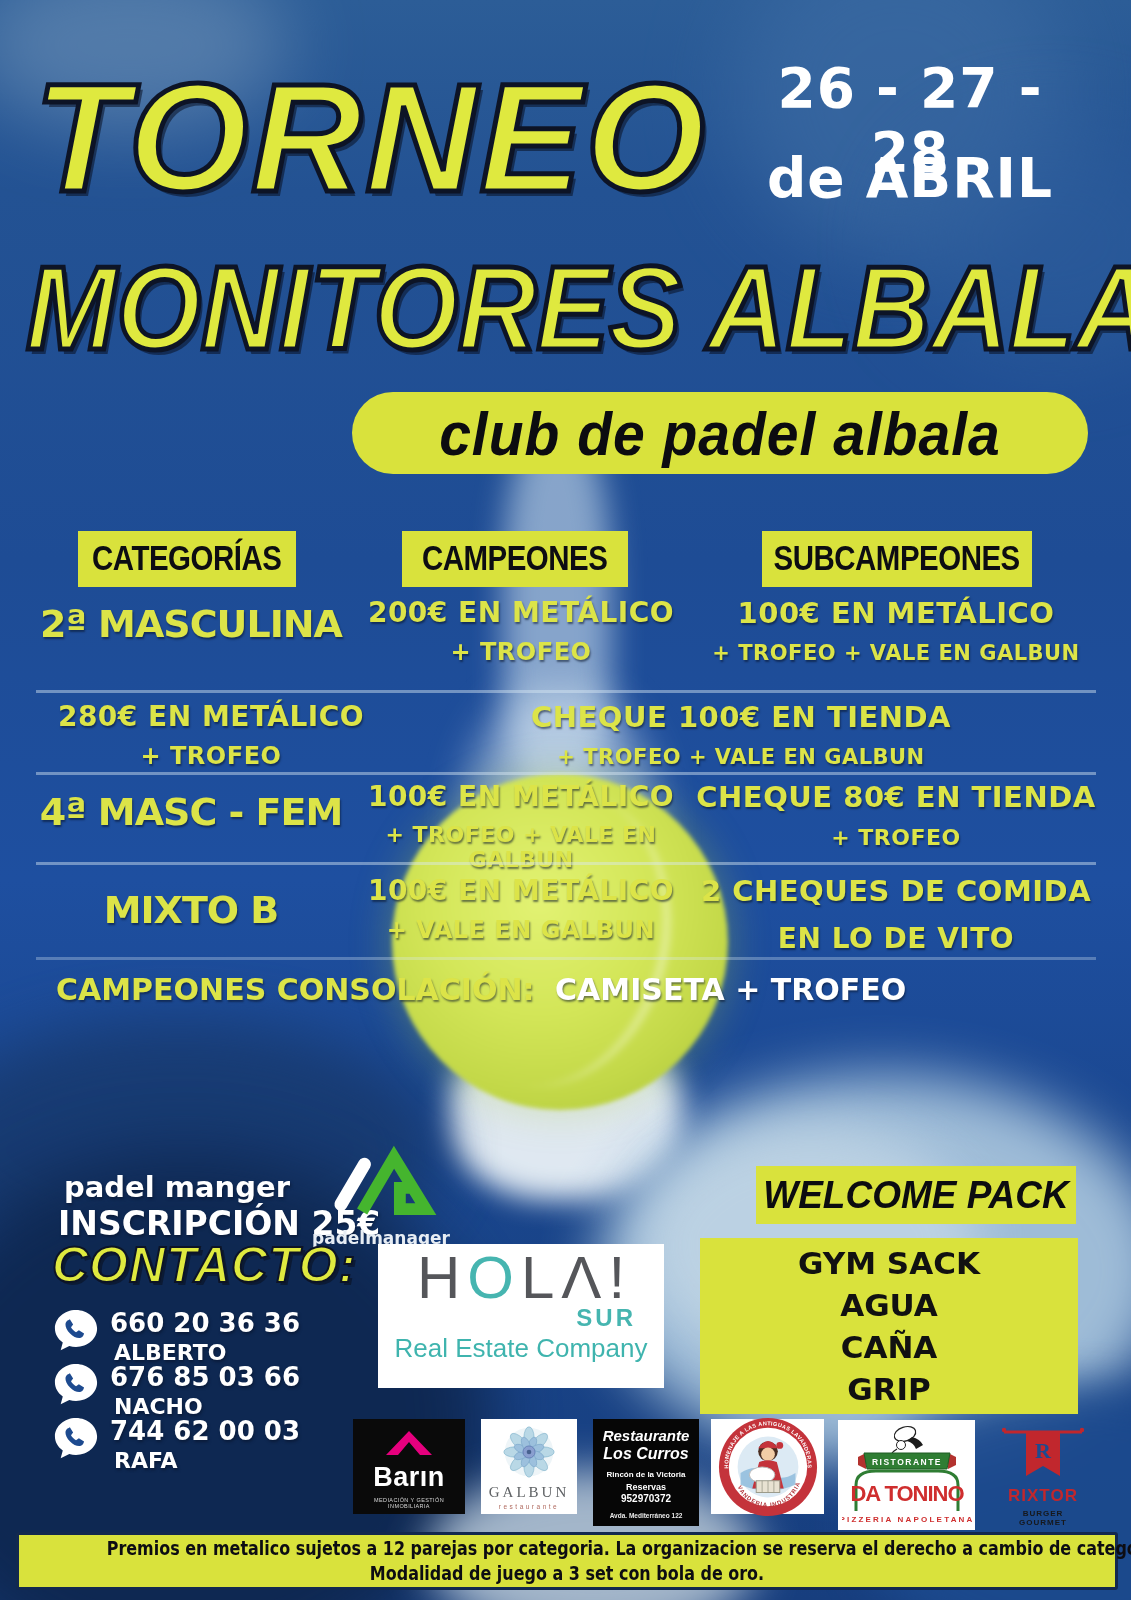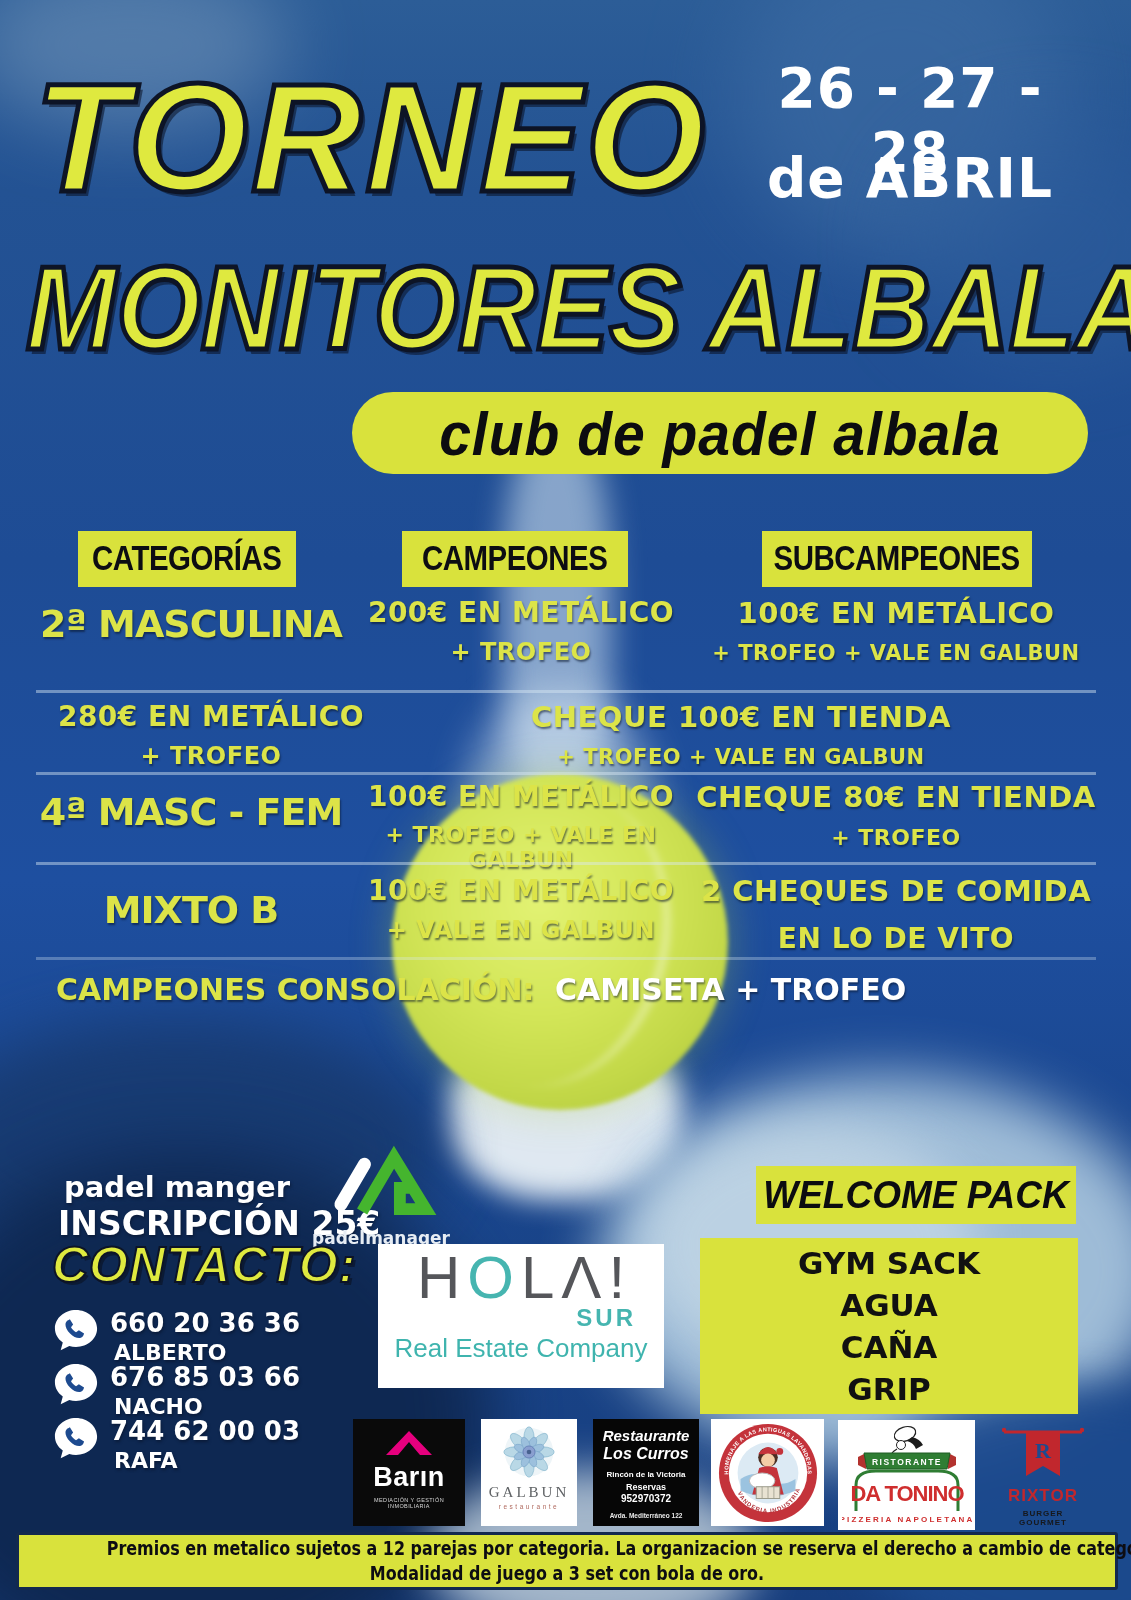--- a/index.html
+++ b/index.html
@@ -98,21 +98,21 @@
   .wp-item{color:#111;font-family:"DejaVu Sans",sans-serif;font-weight:bold;font-size:31px;line-height:42px;}
 
   
   .hola{position:absolute;left:378px;top:1244px;width:286px;height:144px;background:#fff;}
   .hola-letters{display:flex;justify-content:center;gap:7px;font-size:60px;color:#55565a;margin-top:4px;line-height:1;}
   .hola-letters .o{color:#46b5b0;}
   .hola-sur{text-align:right;padding-right:28px;color:#46b5b0;font-weight:bold;font-size:24px;letter-spacing:3px;margin-top:-4px;}
   .hola-tag{text-align:center;color:#3fb4ae;font-size:26px;margin-top:1px;}
 
   
-  .sp{position:absolute;top:1419px;height:107px;}
+  .sp{position:absolute;top:1419px;height:95px;}
   .sp-barin{left:353px;width:112px;background:#0a0a0a;text-align:center;color:#fff;}
   .barin-name{font-size:27px;font-weight:bold;letter-spacing:.5px;margin-top:0;}
   .barin-tag{font-size:5.5px;letter-spacing:.4px;color:#d8d8d8;margin-top:4px;}
   .sp-galbun{left:481px;width:96px;background:#fff;text-align:center;}
   .galbun-name{font-family:"Liberation Serif",serif;font-size:15px;color:#5f6265;letter-spacing:3px;margin-top:0;}
   .galbun-sub{font-size:6.5px;letter-spacing:2.5px;color:#b06a5f;margin-top:2px;}
   .sp-curros{left:593px;width:106px;background:#060606;color:#fff;text-align:center;padding-top:8px;height:99px;}
   .cu1{font-style:italic;font-weight:bold;font-size:15px;}
   .cu2{font-style:italic;font-weight:bold;font-size:16px;margin-top:1px;}
   .cu3{font-size:8px;font-weight:bold;margin-top:7px;}

